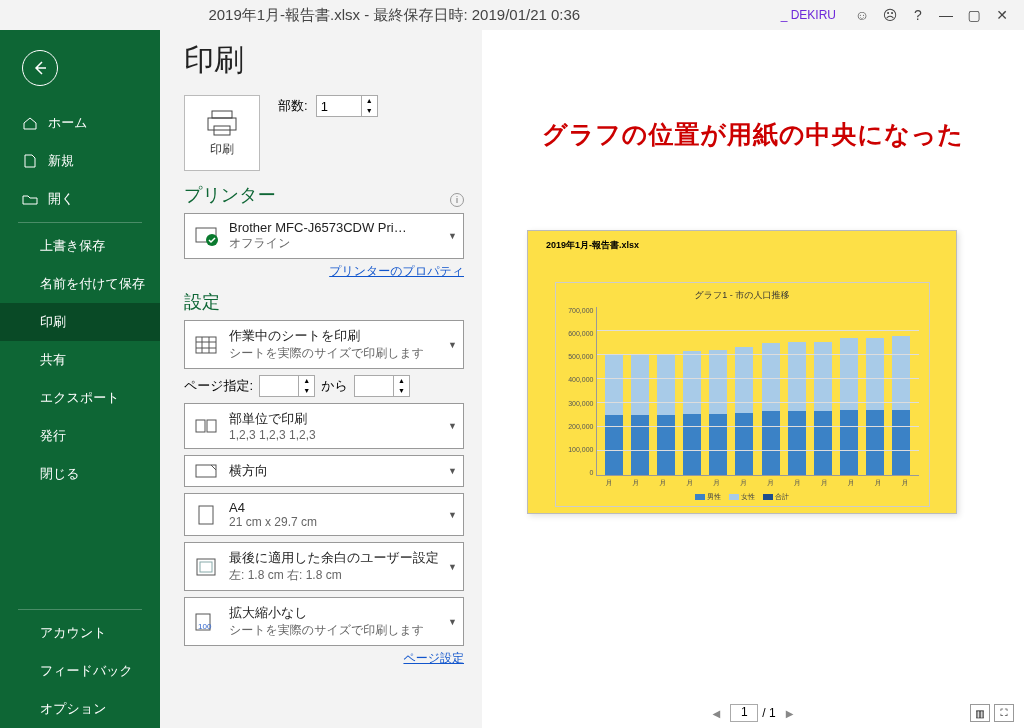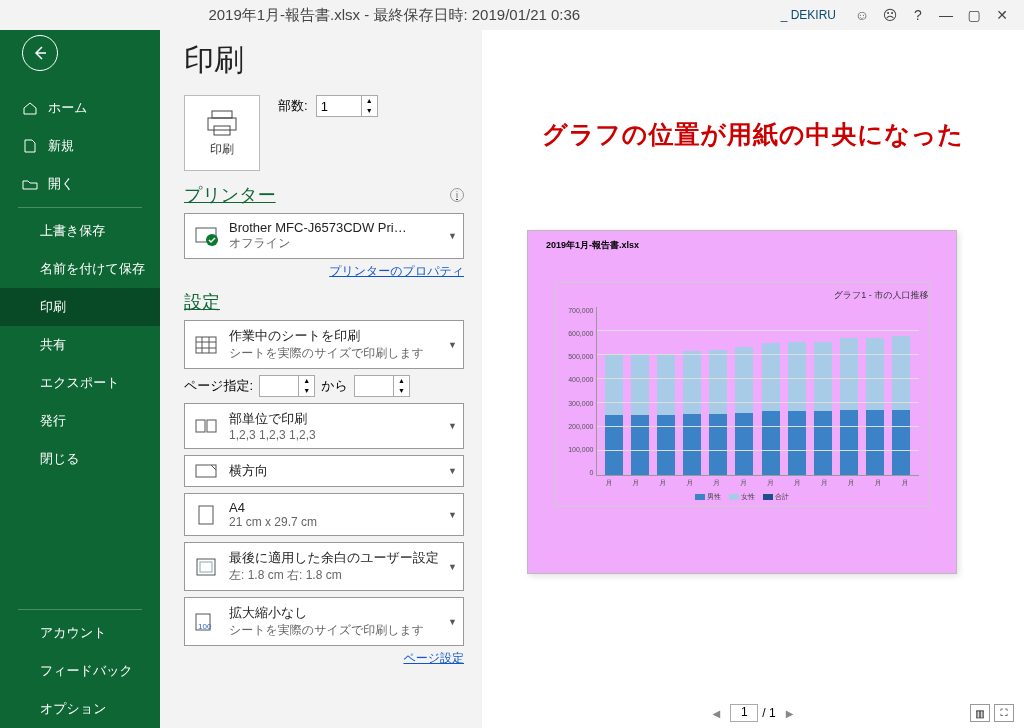--- a/index.html
+++ b/index.html
@@ -1,56 +1,56 @@
 <!DOCTYPE html>
 <html><head>
 <meta charset="utf-8">
 <style>
 * { box-sizing: border-box; margin: 0; padding: 0; }
 body { font-family: "Yu Gothic UI", "Meiryo", sans-serif; width: 1024px; height: 728px; background: #f3f3f3; overflow: hidden; position: relative; }
 .titlebar { height: 30px; display: flex; align-items: center; padding: 0 8px; background: #f3f3f3; }
 .titlebar .title { flex: 1; text-align: center; font-size: 15px; color: #444; }
-.titlebar .user { font-size: 12px; color: #0c4a6e; margin-right: 12px; }
+.titlebar .user { font-size: 12px; color: #6d28d9; margin-right: 12px; }
 .titlebar .sysbtn { width: 28px; height: 22px; display: flex; align-items: center; justify-content: center; font-size: 14px; color: #444; }
 .main { display: flex; height: 698px; }
-.sidebar { width: 160px; background: #0e6635; color: #fff; display: flex; flex-direction: column; }
+.sidebar { width: 160px; background: #0e6635; color: #fff; display: flex; flex-direction: column; padding-top: 15px; }
 .back-btn { width: 36px; height: 36px; border: 1.5px solid #fff; border-radius: 50%; display: flex; align-items: center; justify-content: center; margin: 5px 0 18px 22px; }
 .nav-item { padding: 10px 22px; font-size: 13px; display: flex; align-items: center; gap: 10px; }
 .nav-item.active { background: #094a26; }
 .nav-sub { padding: 10px 0 10px 40px; font-size: 13px; }
 .nav-sep { height: 1px; background: rgba(255,255,255,.25); margin: 4px 18px; }
 .nav-spacer { flex: 1; }
 .content { flex: 1; display: flex; }
 .settings { width: 322px; padding: 10px 18px 10px 24px; overflow-y: auto; }
 .page-title { font-size: 30px; color: #222; margin-bottom: 14px; }
 .print-row { display: flex; align-items: flex-start; gap: 18px; margin-bottom: 12px; }
 .print-btn { width: 76px; height: 76px; border: 1px solid #bbb; display: flex; flex-direction: column; align-items: center; justify-content: center; font-size: 12px; color: #333; gap: 4px; background: #fff; }
 .copies-row { display: flex; align-items: center; gap: 8px; font-size: 13px; }
 .spinner { width: 62px; height: 22px; border: 1px solid #aaa; display: flex; align-items: center; padding: 0 4px; background: #fff; position: relative; }
 .spin-btn { position: absolute; right: 0; width: 16px; display: flex; flex-direction: column; height: 100%; }
 .spin-btn div { flex:1; font-size:7px; text-align:center; border-left:1px solid #aaa; line-height:9px;}
-.section-head { font-size: 18px; color: #0e6635; margin-top: 10px; display:flex; justify-content:space-between; align-items:center;text-decoration:underline;}
+.section-head { font-size: 18px; color: #0e6635; margin-top: 10px; display:flex; justify-content:space-between; align-items:flex-end;}
 .info-icon { width:14px; height:14px; border:1px solid #999; border-radius:50%; font-size:9px; display:flex; align-items:center; justify-content:center; color:#666;}
 .dropdown { border: 1px solid #999; background:#fff; padding: 6px 8px; margin-top: 6px; display:flex; align-items:center; gap:10px; position:relative;}
 .dropdown .caret { position:absolute; right:6px; font-size:9px; color:#555;}
 .dropdown .icon { width:26px; display:flex; align-items:center; justify-content:center;text-align:center;}
 .dropdown .texts { flex:1; overflow:hidden;}
 .dropdown .t1 { font-size:13px; color:#222; white-space:nowrap; overflow:hidden; text-overflow:ellipsis;}
 .dropdown .t2 { font-size:12px; color:#666;}
 .link { color:#1155cc; font-size:12px; text-decoration:underline; text-align:right; display:block; margin-top:4px;}
 .page-range-row { display:flex; align-items:center; gap:6px; font-size:13px; margin-top:6px;}
 .range-input { width:56px; height:22px; border:1px solid #aaa; background:#fff; position:relative;}
 .range-input .spin-btn { right:0;}
 .preview { flex:1; position:relative; background:#fff; }
 .preview-annotation { position:absolute; left:50%; transform:translateX(-50%); top:88px; font-size:25px; font-weight:bold; color:#c00; text-shadow:1px 1px 0 #fff,-1px -1px 0 #fff,1px -1px 0 #fff,-1px 1px 0 #fff; white-space:nowrap; letter-spacing:1px;}
 .arrow-down { position:absolute; left:260px; top:132px; }
-.page-canvas { position:absolute; left:45px; top:200px; width:430px; height:344px; background:#f0abfc; border:1px solid #bbb; box-shadow:2px 2px 6px rgba(0,0,0,.12);}
+.page-canvas { position:absolute; left:45px; top:200px; width:430px; height:284px; background:#fde047; border:1px solid #bbb; box-shadow:2px 2px 6px rgba(0,0,0,.12);}
 .page-inner-title { font-size:9px; font-weight:bold; margin:8px 0 0 18px;}
 .chart-area { margin:30px auto 0; width:375px; height:225px; border:1px solid #ccc; position:relative;}
-.chart-title { text-align:right; font-size:9px; margin-top:6px; color:#333;}
+.chart-title { text-align:center; font-size:9px; margin-top:6px; color:#333;}
 .plot { position:absolute; left:40px; right:10px; top:24px; bottom:30px; border-left:1px solid #999; border-bottom:1px solid #999;}
 .gridline { position:absolute; left:0; right:0; height:1px; background:#ddd;}
 .bars { position:absolute; inset:0; display:flex; align-items:flex-end; justify-content:space-around; padding:0 4px;}
 .bar-wrap { width:18px; display:flex; flex-direction:column; }
 .bar-seg { width:100%;}
 .x-labels { position:absolute; left:40px; right:10px; bottom:18px; display:flex; justify-content:space-around; font-size:7px; color:#555;}
 .y-labels { position:absolute; left:4px; top:24px; bottom:30px; display:flex; flex-direction:column; justify-content:space-between; font-size:7px; color:#555; text-align:right; width:34px;}
 .legend { position:absolute; left:0; right:0; bottom:4px; display:flex; justify-content:center; gap:8px; font-size:7px; color:#444;}
 .legend-item { display:flex; align-items:center; gap:2px;}
 .legend-sw { width:10px; height:6px;}

